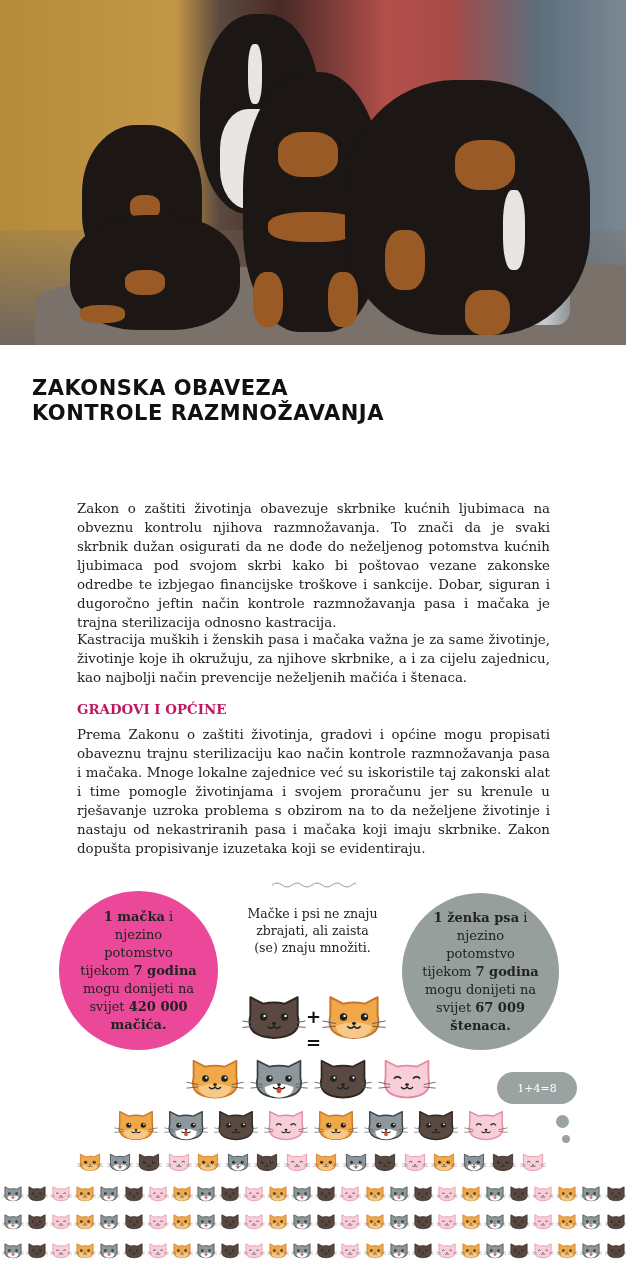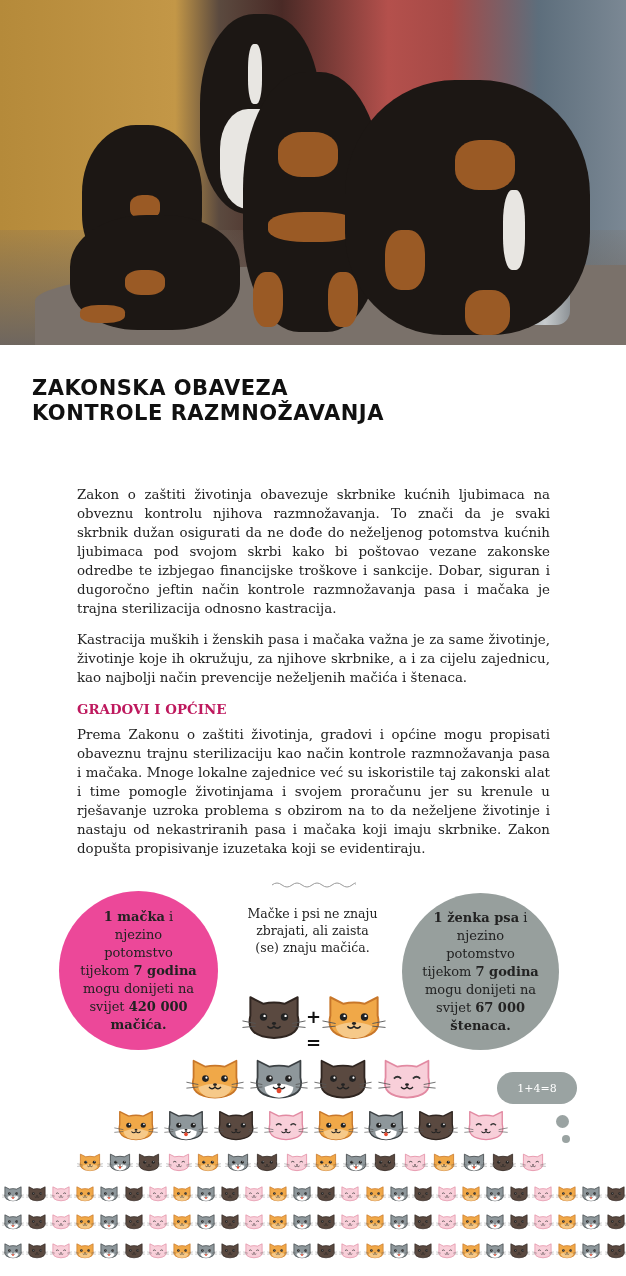--- a/index.html
+++ b/index.html
@@ -10,21 +10,21 @@
       linear-gradient(90deg,#b58a3a 0%,#c39747 28%,#5b4a3f 35%,#4a2a26 45%,#b4504c 62%,#a64a47 72%,#5d6e7c 86%,#7b8894 100%);}
   .hero .ground{position:absolute;left:35px;top:265px;width:620px;height:90px;background:#7a716a;border-radius:50% 0 0 0 / 40% 0 0 0;}
   .hero .floor{position:absolute;left:0;top:230px;width:626px;height:115px;background:linear-gradient(180deg,rgba(120,110,100,0.2),#6e665f);}
   .pup{position:absolute;background:#1c1714;border-radius:45% 45% 40% 40%;}
   .pup .tan{position:absolute;background:#9a5a25;border-radius:40%;}
   .pup .white{position:absolute;background:#e8e6e2;border-radius:40%;}
   .bowl{position:absolute;left:520px;top:250px;width:50px;height:75px;background:linear-gradient(90deg,#9aa0a4,#c8ccce,#8d9296);border-radius:8px 8px 14px 14px;}
 
   .title{position:absolute;left:0;top:376px;width:626px;text-align:left;font-family:"DejaVu Sans",sans-serif;font-weight:bold;font-size:21px;line-height:25px;letter-spacing:0.5px;color:#111;padding-left:32px;}
   .para{position:absolute;left:77px;width:473px;font-size:13.4px;line-height:19px;text-align:justify;color:#222;}
-  .p1{top:485px;}
+  .p1{top:499px;}
   .p2{top:630px;}
   .h2{position:absolute;left:77px;top:701px;font-weight:bold;font-size:13.4px;color:#be185d;}
   .p3{top:725px;}
 
   .squiggle{position:absolute;left:272px;top:880px;width:84px;height:10px;}
   .circle{position:absolute;border-radius:50%;display:flex;align-items:center;justify-content:center;text-align:center;font-size:13px;line-height:18px;color:#222;}
   .circle.cat{left:59px;top:891px;width:159px;height:159px;background:#ec4899;}
   .circle.dog{left:402px;top:893px;width:157px;height:157px;background:#979f9d;}
   .circle .txt{width:120px;}
   .mid-text{position:absolute;left:245px;top:905px;width:135px;text-align:center;font-size:12.5px;line-height:17px;color:#222;}
@@ -84,24 +84,24 @@
 <p class="para p3" style="margin:0">Prema Zakonu o zaštiti životinja, gradovi i općine mogu propisati obaveznu trajnu sterilizaciju kao način kontrole razmnožavanja pasa i mačaka. Mnoge lokalne zajednice već su iskoristile taj zakonski alat i time pomogle životinjama i svojem proračunu jer su krenule u rješavanje uzroka problema s obzirom na to da neželjene životinje i nastaju od nekastriranih pasa i mačaka koji imaju skrbnike. Zakon dopušta propisivanje izuzetaka koji se evidentiraju.</p>
 
 <svg class="squiggle" viewBox="0 0 84 10">
   <path d="M0 5 q5 -4 10 0 t10 0 t10 0 t10 0 t10 0 t10 0 t10 0 t10 0 t4 0" fill="none" stroke="#9a9a9a" stroke-width="1"></path>
 </svg>
 
 <div class="circle cat">
   <div class="txt" id="cat-txt"><b>1 mačka</b><span> i njezino potomstvo tijekom </span><b>7 godina</b><span> mogu donijeti na svijet </span><b>420 000 mačića.</b></div>
 </div>
 <div class="circle dog">
-  <div class="txt" id="dog-txt"><b>1 ženka psa</b><span> i njezino potomstvo tijekom </span><b>7 godina</b><span> mogu donijeti na svijet </span><b>67 000 štenaca.</b></div>
+  <div class="txt" id="dog-txt"><b>1 ženka psa</b><span> i njezino potomstvo tijekom </span><b>7 godina</b><span> mogu donijeti na svijet </span><b>67 009 štenaca.</b></div>
 </div>
 
-<div class="mid-text">Mačke i psi ne znaju zbrajati, ali zaista (se) znaju mačića.</div>
+<div class="mid-text">Mačke i psi ne znaju zbrajati, ali zaista (se) znaju množiti.</div>
 <div class="plus">+</div>
 <div class="eq">=</div>
 
 <div class="thought">1+4=8</div>
 <div class="dot" style="left:556px;top:1115px;width:13px;height:13px;"></div>
 <div class="dot" style="left:562px;top:1135px;width:8px;height:8px;"></div>
 
 <div id="cats">
     <div class="catface" style="left: 242px; top: 992px;"><svg width="64" height="49.92" viewBox="0 0 48 38">
     <path d="M6 4 L16 9 Q24 7 32 9 L42 4 L42 18 Q46 34 24 35 Q2 34 6 18 Z" fill="#5a4940" stroke="#2f2520" stroke-width="1.5" stroke-linejoin="round"></path>

